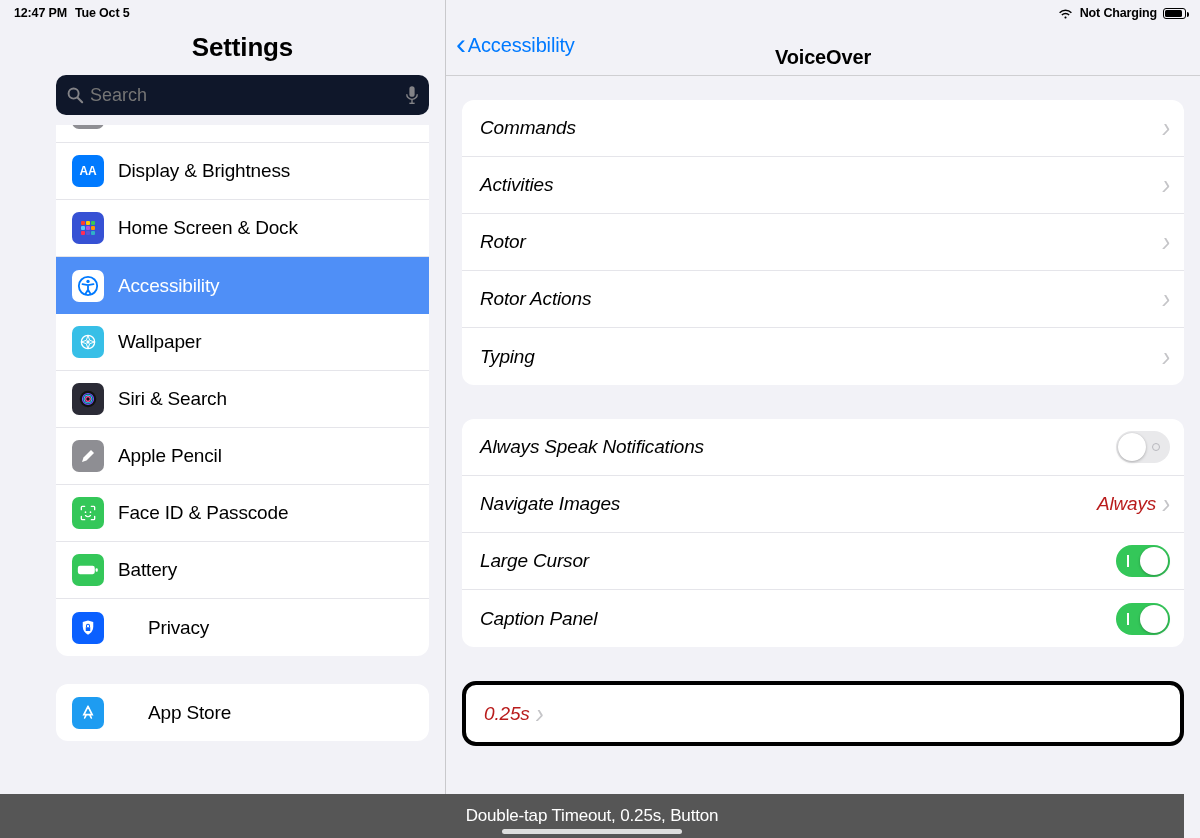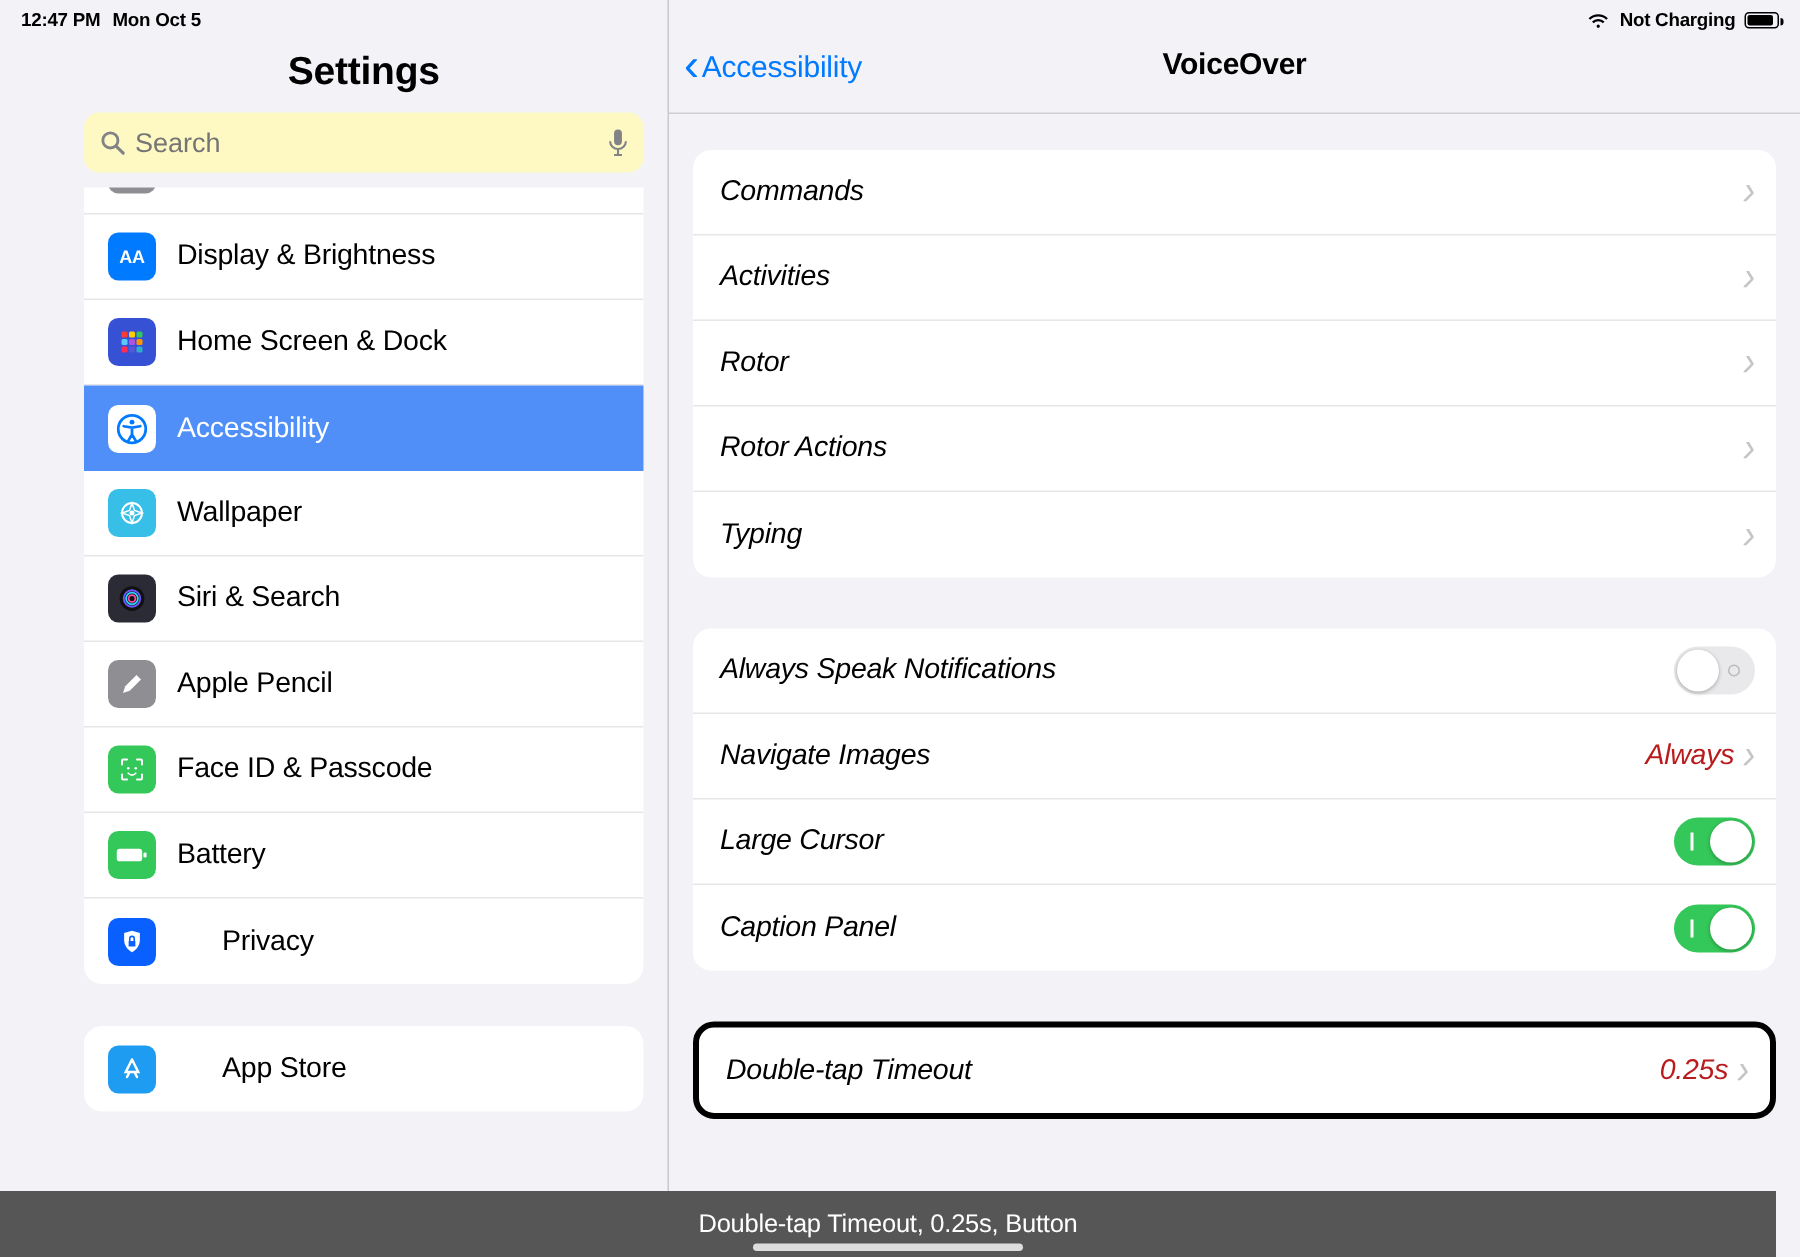--- a/index.html
+++ b/index.html
@@ -69,21 +69,21 @@
     font-weight: 700;
     text-align: center;
     padding: 8px 0 12px 0;
   }
   .search-wrap {
     padding: 0 16px 10px 16px;
   }
   .search-field {
     display: flex;
     align-items: center;
-    background: #fef9c3;
+    background: #0f172a;
     border-radius: 10px;
     height: 40px;
     padding: 0 10px;
   }
   .search-field .mag { color: #838387; font-size: 20px; margin-right: 5px;}
   .search-field input {
     border: none; background: transparent; flex: 1;
     font-size: 18px; color: #838387; outline: none;
   }
   .search-field .mic { color: #838387; font-size: 18px; }
@@ -156,21 +156,21 @@
     display: flex; align-items: center;
     color: #007aff;
     font-size: 20px;
     gap: 2px;
   }
   .back-chevron { font-size: 30px; line-height: 18px; font-weight: 400; margin-top:-4px;}
   .dt-title {
     text-align: center;
     font-size: 20px;
     font-weight: 600;
-    margin-top: 6px;
+    margin-top: 20px;
   }
 
   
   .dt-scroll { overflow: hidden; padding-top: 24px; font-style: italic; }
   .dt-group {
     background: #fff;
     border-radius: 12px;
     margin: 0 16px 34px 16px;
     overflow: hidden;
   }
@@ -446,34 +446,33 @@
         <div class="dt-row">
           <span class="lbl">Caption Panel</span>
           <span class="toggle on">
               <span class="knob"></span>
             </span>
         </div>
       </div>
 
       <div class="dt-group highlight">
         <div class="dt-row">
-          <span class="lbl">Double-tap Timeout</span>
           <span class="val">0.25s</span>
           <span class="chev">›</span>
         </div>
       </div>
 
     </div>
   </div>
 </div>
 
 <div class="status-bar">
   <div class="status-left">
     <span>12:47 PM</span>
-    <span>Mon Oct 5</span>
+    <span>Tue Oct 5</span>
   </div>
   <div class="status-right">
     <span>
       <svg viewBox="0 0 20 14" width="17" height="13">
           <path d="M10 13a1.2 1.2 0 100-2.4 1.2 1.2 0 000 2.4zM6.3 9.3a5.2 5.2 0 017.4 0l1.2-1.2a7 7 0 00-9.8 0l1.2 1.2zM3.6 6.6a9 9 0 0112.8 0l1.2-1.2a10.7 10.7 0 00-15.2 0l1.2 1.2zM.9 3.9l1.2-1.2a14.5 14.5 0 0119.5 2.5" fill="none"></path>
           <path d="M10 12.9c.7 0 1.25-.56 1.25-1.25S10.7 10.4 10 10.4s-1.25.56-1.25 1.25.55 1.25 1.25 1.25zM5.1 8.05a7 7 0 019.8 0l-1.25 1.25a5.2 5.2 0 00-7.3 0L5.1 8.05zM2.45 5.4a10.7 10.7 0 0115.1 0L16.3 6.65a9 9 0 00-12.6 0L2.45 5.4z" fill="#000"></path>
         </svg>
     </span>
     <span>Not Charging</span>
     <span class="battery-icon">

